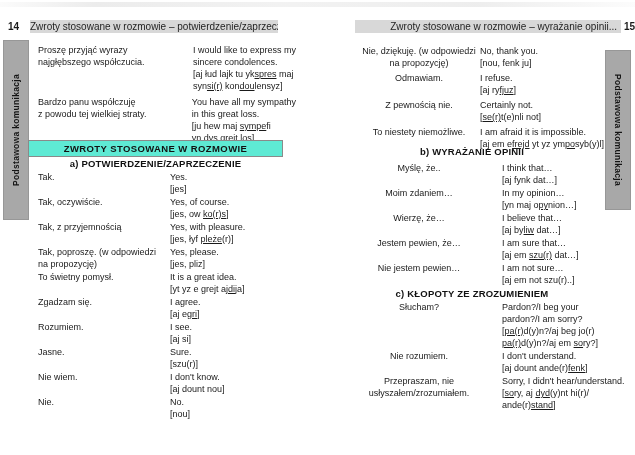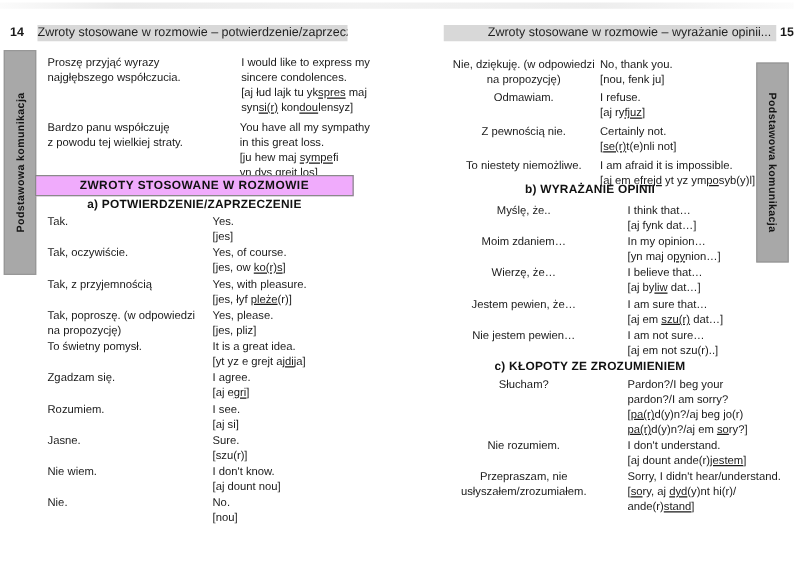--- a/index.html
+++ b/index.html
@@ -51,21 +51,21 @@
   .pl { flex: none; }
   .en { flex: none; }
   .w110 { width: 110px; }
   .w122 { width: 122px; text-align: center; }
   .mb1 .row { margin-bottom: 1px; gap: 22px; }
   .mb3 .row { margin-bottom: 3px; }
   .mb4 .row { margin-bottom: 4px; justify-content: space-between; }
 
   .boxtitle {
     position: absolute; left: 28px; top: 140px; width: 253px; height: 15px;
-    border: 1px solid #8a8a8a; background: #f0abfc;
+    border: 1px solid #8a8a8a; background: #5eead4;
     font-size: 9.5px; font-weight: bold; letter-spacing: .4px;
     text-align: center; line-height: 15px; color: #111;
   }
   .sechead {
     position: absolute; font-size: 9.5px; font-weight: bold; letter-spacing: .2px;
     text-align: center; color: #111; white-space: nowrap;
   }
   u { text-underline-offset: 1px; }
 </style>
 </head>
@@ -189,20 +189,20 @@
 
   <div class="sechead" style="left:352px; top:288px; width:240px">c) KŁOPOTY ZE ZROZUMIENIEM</div>
 
   <div class="block mb1" style="left:358px; top:301px; width:262px">
     <div class="row">
       <div class="pl w122">Słucham?</div>
       <div class="en">Pardon?/I beg your<br>pardon?/I am sorry?<br>[<u>pa(r)</u>d(y)n?/aj beg jo(r)<br><u>pa(r)</u>d(y)n?/aj em <u>so</u>ry?]</div>
     </div>
     <div class="row">
       <div class="pl w122">Nie rozumiem.</div>
-      <div class="en">I don't understand.<br>[aj dount ande(r)<u>jestem</u>]</div>
+      <div class="en">I don't understand.<br>[aj dount ande(r)<u>fenk</u>]</div>
     </div>
     <div class="row">
       <div class="pl w122">Przepraszam, nie<br>usłyszałem/zrozumiałem.</div>
       <div class="en">Sorry, I didn't hear/understand.<br>[<u>so</u>ry, aj <u>dyd</u>(y)nt hi(r)/<br>ande(r)<u>stand</u>]</div>
     </div>
   </div>
 </div>
 
 </body></html>

